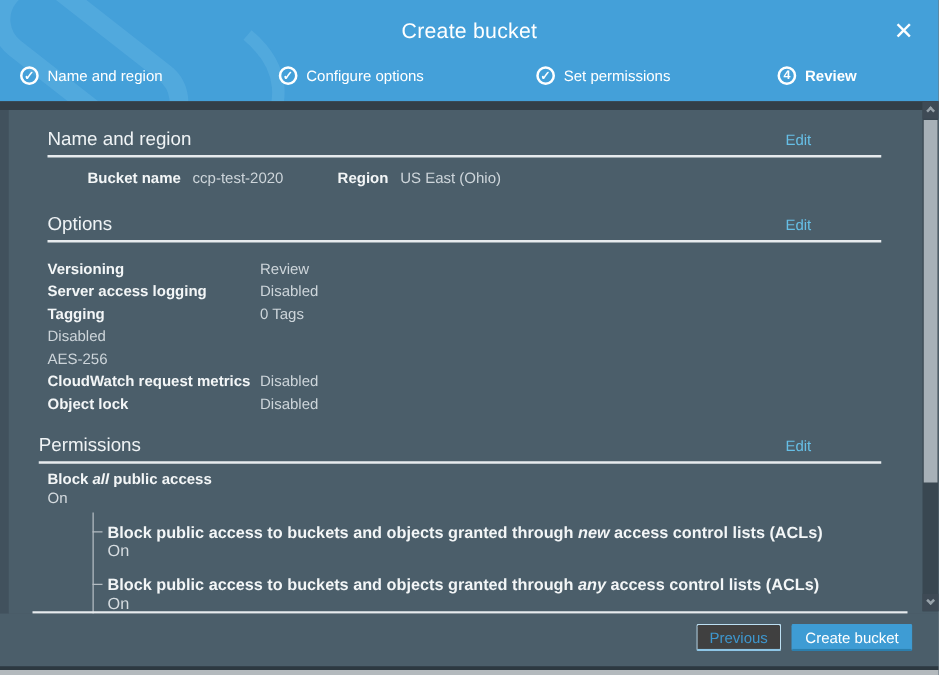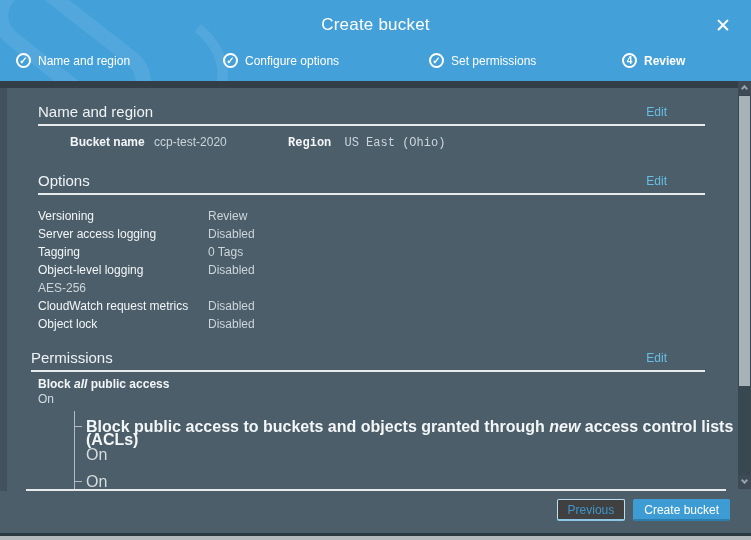--- a/index.html
+++ b/index.html
@@ -17,40 +17,40 @@
   .step-1 { left:16px; } .step-2 { left:223px; } .step-3 { left:429px; } .step-4 { left:622px; }
   .step-circle { width:15px; height:15px; min-width:15px; border:2px solid #fff; border-radius:50%;
     display:flex; align-items:center; justify-content:center; font-size:10px; font-weight:bold; margin-right:7px; color:#fff; }
   .step-4 .step-label { font-weight:bold; }
   .header-shadow { position:absolute; top:81px; left:0; right:0; height:7px; background:#333f48; }
 
   
   .content { position:absolute; top:88px; left:0; right:0; bottom:49px; background:#4b5e6a; border-left:7px solid #41515d; overflow:hidden; }
   .section-head { position:relative; margin:0 46px 0 31px; border-bottom:2px solid #e7ebee; padding-bottom:3px; }
   .section-title { font-size:15px; color:#eff3f5; font-weight:400; }
-  .edit-link { position:absolute; right:38px; bottom:5px; color:#66bfe6; font-size:12px; cursor:pointer;text-align:right; }
+  .edit-link { position:absolute; right:56px; bottom:5px; color:#66bfe6; font-size:12px; cursor:pointer;text-align:right; }
   .mt-first { margin-top:15px; } .mt-sect { margin-top:22px; } .mt-perm { margin-top:16px;margin-left:24px; }
 
   .kv-inline { margin:9px 0 0 31px; font-size:12px; line-height:14px; }
   .kv-inline .lbl { color:#f3f6f7; font-weight:bold;padding-left:32px; }
   .kv-inline .val { color:#cdd5da; margin-left:6px; }
-  .kv-inline .pair + .pair { margin-left:26px;font-family:Liberation Mono, monospace; }
+  .kv-inline .pair + .pair { margin-left:8px; }
 
   .opt-rows { margin:12px 0 0 31px; font-size:12px; }
   .opt-row { display:flex; line-height:18px; }
-  .opt-row .lbl { width:170px; color:#f3f6f7; font-weight:normal; }
+  .opt-row .lbl { width:170px; color:#f3f6f7; font-weight:bold; }
   .opt-row .val { color:#cdd5da; }
 
   .perm-root { margin:6px 0 0 31px; font-size:12px; color:#f3f6f7; line-height:13px; }
   .perm-root .ptitle { font-weight:bold; }
   .perm-root .pval { color:#d6dce0; font-weight:normal; margin-top:2px; }
   em { font-style:italic; }
   .perm-tree { position:relative; margin-left:36px; padding-bottom:8px; }
   .perm-tree::before { content:""; position:absolute; left:0; top:-9px; bottom:-2px; width:1px; background:#b4bcc2; }
-  .perm-child { position:relative; margin-top:14px; padding-left:12px; font-size:16px; line-height:13px; }
+  .perm-child { position:relative; margin-top:14px; padding-left:12px; font-size:13px; line-height:13px; }
   .perm-child::before { content:""; position:absolute; left:0; top:6px; width:8px; height:1px; background:#b4bcc2; }
   .perm-child .ptitle { color:#f3f6f7; font-weight:bold; }
   .perm-child .pval { color:#d6dce0; margin-top:2px; }
   .content-bottom-line { position:absolute; left:19px; right:25px; bottom:0; height:2px; background:#e7ebee; }
 
   
   .scrollbar { position:absolute; top:81px; right:0; width:13px; height:408px; background:#394751; z-index:5; }
   .sb-btn { position:absolute; left:0; width:13px; height:14px; background:#3e4a55; cursor:pointer; }
   .sb-up { top:0; } .sb-down { bottom:0; }
   .chev { width:5px; height:5px; border-left:2px solid #97a2aa; border-top:2px solid #97a2aa; margin:5px auto 0; }
@@ -125,21 +125,20 @@
       </div>
       <div class="opt-row">
         <span class="lbl">Server access logging</span>
         <span class="val">Disabled</span>
       </div>
       <div class="opt-row">
         <span class="lbl">Tagging</span>
         <span class="val">0 Tags</span>
       </div>
       <div class="opt-row">
-        <span class="lbl">Object-level logging</span>
         <span class="val">Disabled</span>
       </div>
       <div class="opt-row">
         <span class="val">AES-256</span>
       </div>
       <div class="opt-row">
         <span class="lbl">CloudWatch request metrics</span>
         <span class="val">Disabled</span>
       </div>
       <div class="opt-row">
@@ -154,20 +153,21 @@
     </div>
     <div class="perm-root">
       <div class="ptitle"><span>Block </span><em>all</em><span> public access</span></div>
       <div class="pval">On</div>
       <div class="perm-tree">
         <div class="perm-child">
           <div class="ptitle"><span>Block public access to buckets and objects granted through </span><em>new</em><span> access control lists (ACLs)</span></div>
           <div class="pval">On</div>
         </div>
         <div class="perm-child">
+          <div class="ptitle"><span>Block public access to buckets and objects granted through </span><em>any</em><span> access control lists (ACLs)</span></div>
           <div class="pval">On</div>
         </div>
       </div>
     </div>
 
     <div class="content-bottom-line"></div>
   </div>
 
   <div class="scrollbar">
     <div class="sb-btn sb-up">

